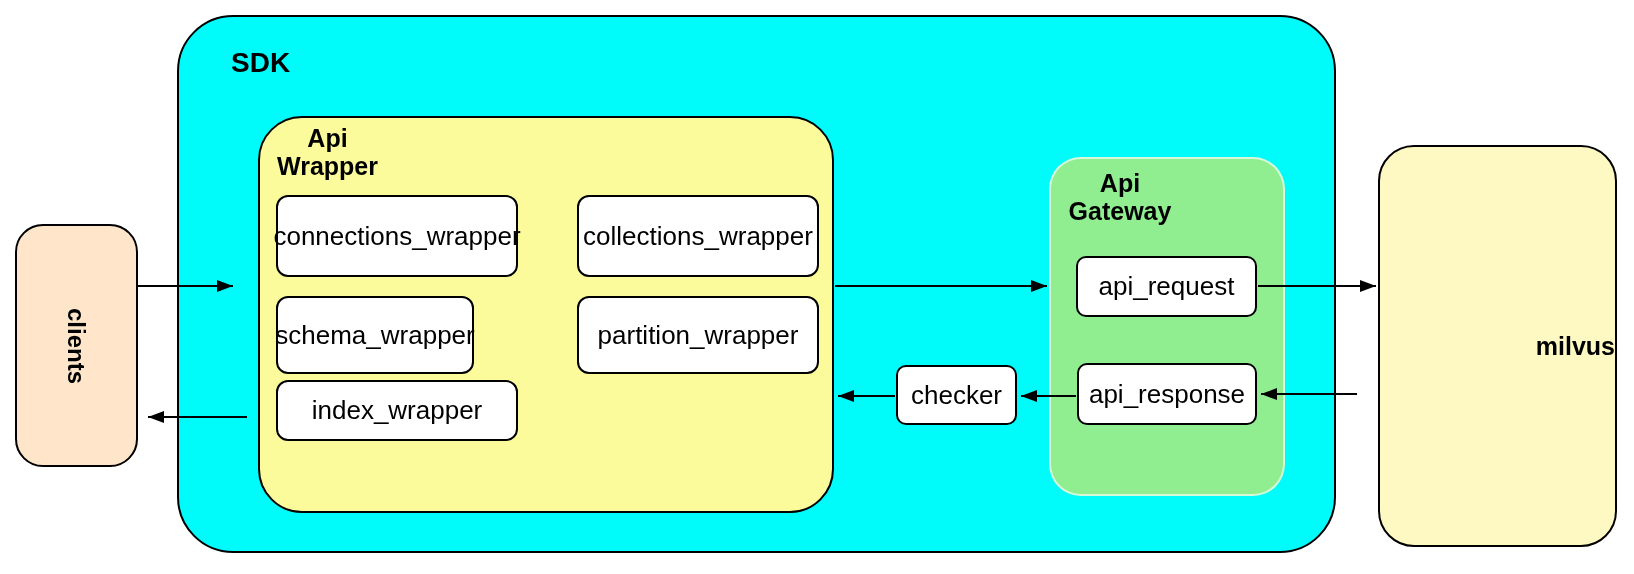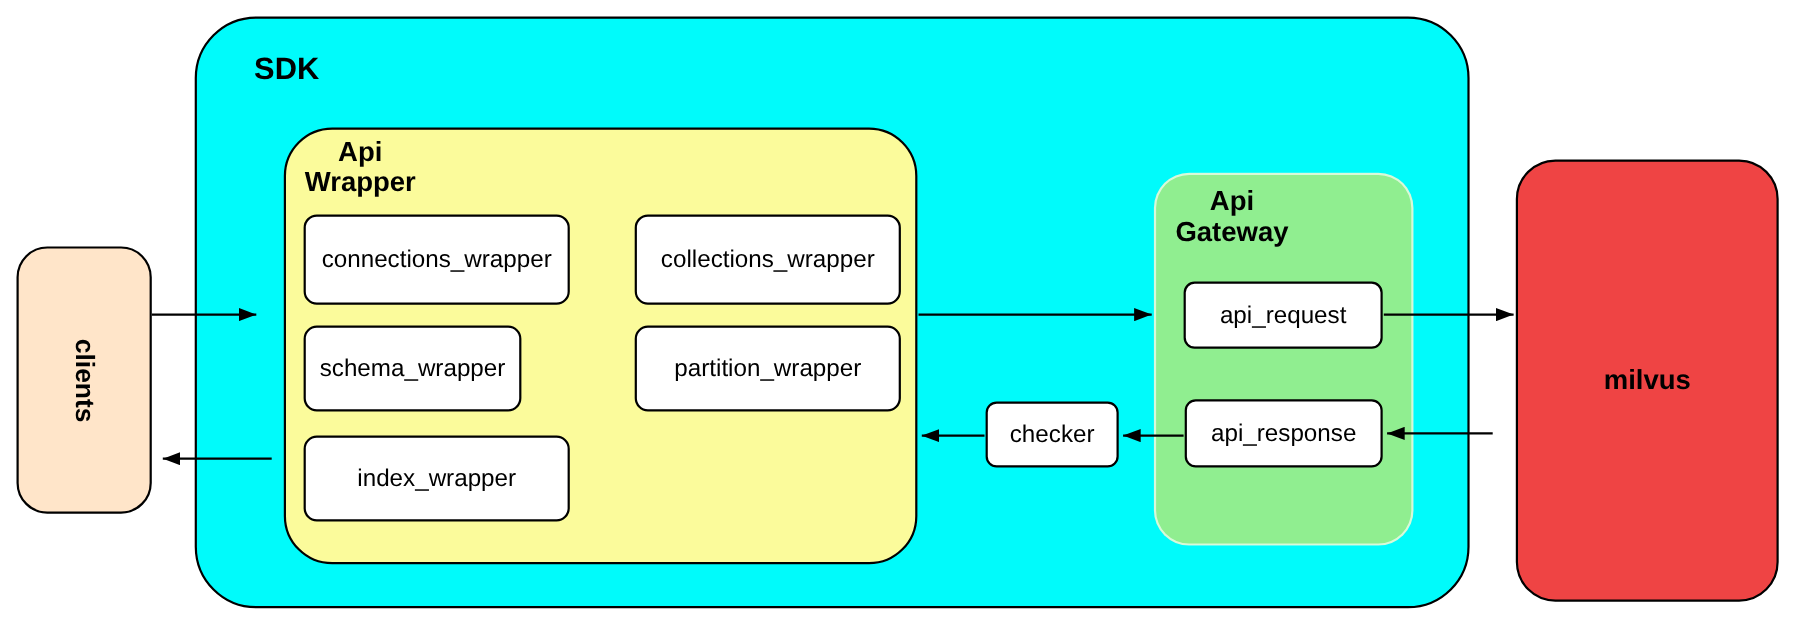--- a/index.html
+++ b/index.html
@@ -21,27 +21,27 @@
   .api-wrapper{ left: 258px; top: 116px; width: 576px;  height: 397px; border-radius: 44px; }
   .api-gateway{ left: 1049px; top: 157px; width: 236px; height: 339px; border-radius: 32px;
                 border: 2px solid rgba(255,255,255,0.65); }
   .milvus     { left: 1378px; top: 145px; width: 239px; height: 402px; border-radius: 36px;
                 display: flex; align-items: center; justify-content: center; }
 
   
   .leaf {
     background: #ffffff;
     display: flex; align-items: center; justify-content: center;
-    font-size: 22px; color: #000; border-radius: 12px;
+    font-size: 26px; color: #000; border-radius: 12px;
   }
   .w-conn  { left: 276px; top: 195px; width: 242px; height: 82px; }
   .w-coll  { left: 577px; top: 195px; width: 242px; height: 82px; }
   .w-schema{ left: 276px; top: 296px; width: 198px; height: 78px; }
   .w-part  { left: 577px; top: 296px; width: 242px; height: 78px; }
-  .w-index { left: 276px; top: 396px; width: 242px; height: 78px; }
+  .w-index { left: 276px; top: 380px; width: 242px; height: 61px; }
   .w-util  { left: 577px; top: 396px; width: 242px; height: 79px; }
   .b-request  { left: 1076px; top: 256px; width: 181px; height: 61px; border-radius: 10px; }
   .b-response { left: 1077px; top: 363px; width: 180px; height: 62px; border-radius: 10px; }
   .b-checker  { left: 896px;  top: 365px; width: 121px; height: 60px; border-radius: 10px; }
 
   
   .container-label {
     position: absolute; font-weight: bold; color: #000;
     white-space: pre-line; line-height: 1.12;
   }
@@ -83,21 +83,21 @@
     <div class="container-label gateway-label">Api
 Gateway</div>
   </div>
   <div class="node leaf bordered b-request">api_request</div>
   <div class="node leaf bordered b-response">api_response</div>
 
   <div class="node clients bordered" style="background-color: rgb(255, 229, 201);">
     <div class="clients-label">clients</div>
   </div>
 
-  <div class="node milvus bordered" style="background-color: #ef4444;">
+  <div class="node milvus bordered" style="background-color: #fef9c3; justify-content: flex-end;">
     <div class="milvus-label">milvus</div>
   </div>
 
   <svg id="edges-svg" viewBox="0 0 1634 574" xmlns="http://www.w3.org/2000/svg">
     <defs>
       <marker id="arrowhead" markerWidth="8" markerHeight="6" refX="8" refY="3" orient="auto" markerUnits="strokeWidth">
         <path d="M0,0 L8,3 L0,6 z" fill="#000000"></path>
       </marker>
     </defs>
   <line x1="138" y1="286" x2="233" y2="286" stroke="#000000" stroke-width="2" marker-end="url(#arrowhead)"></line>

